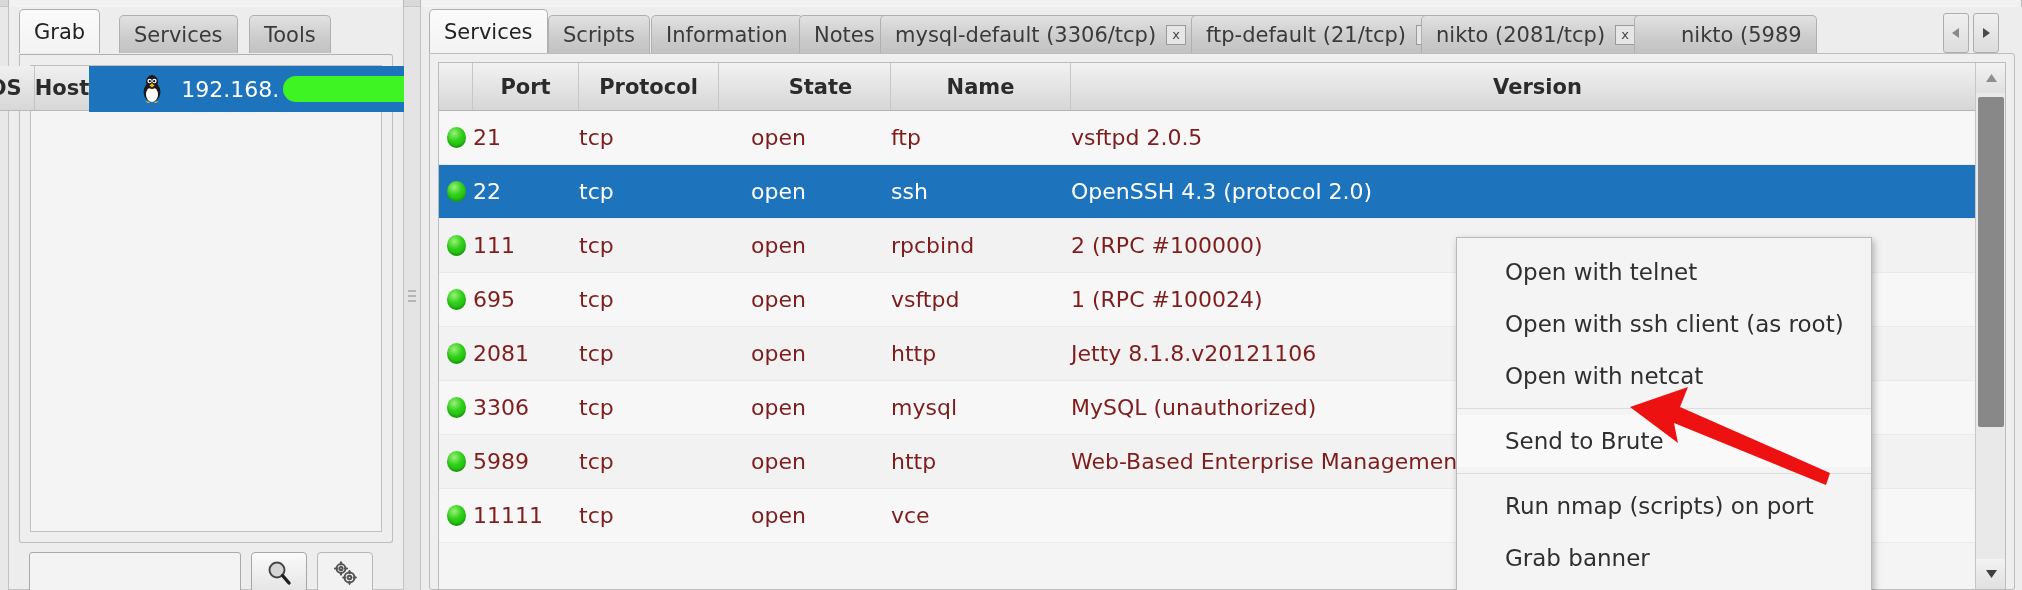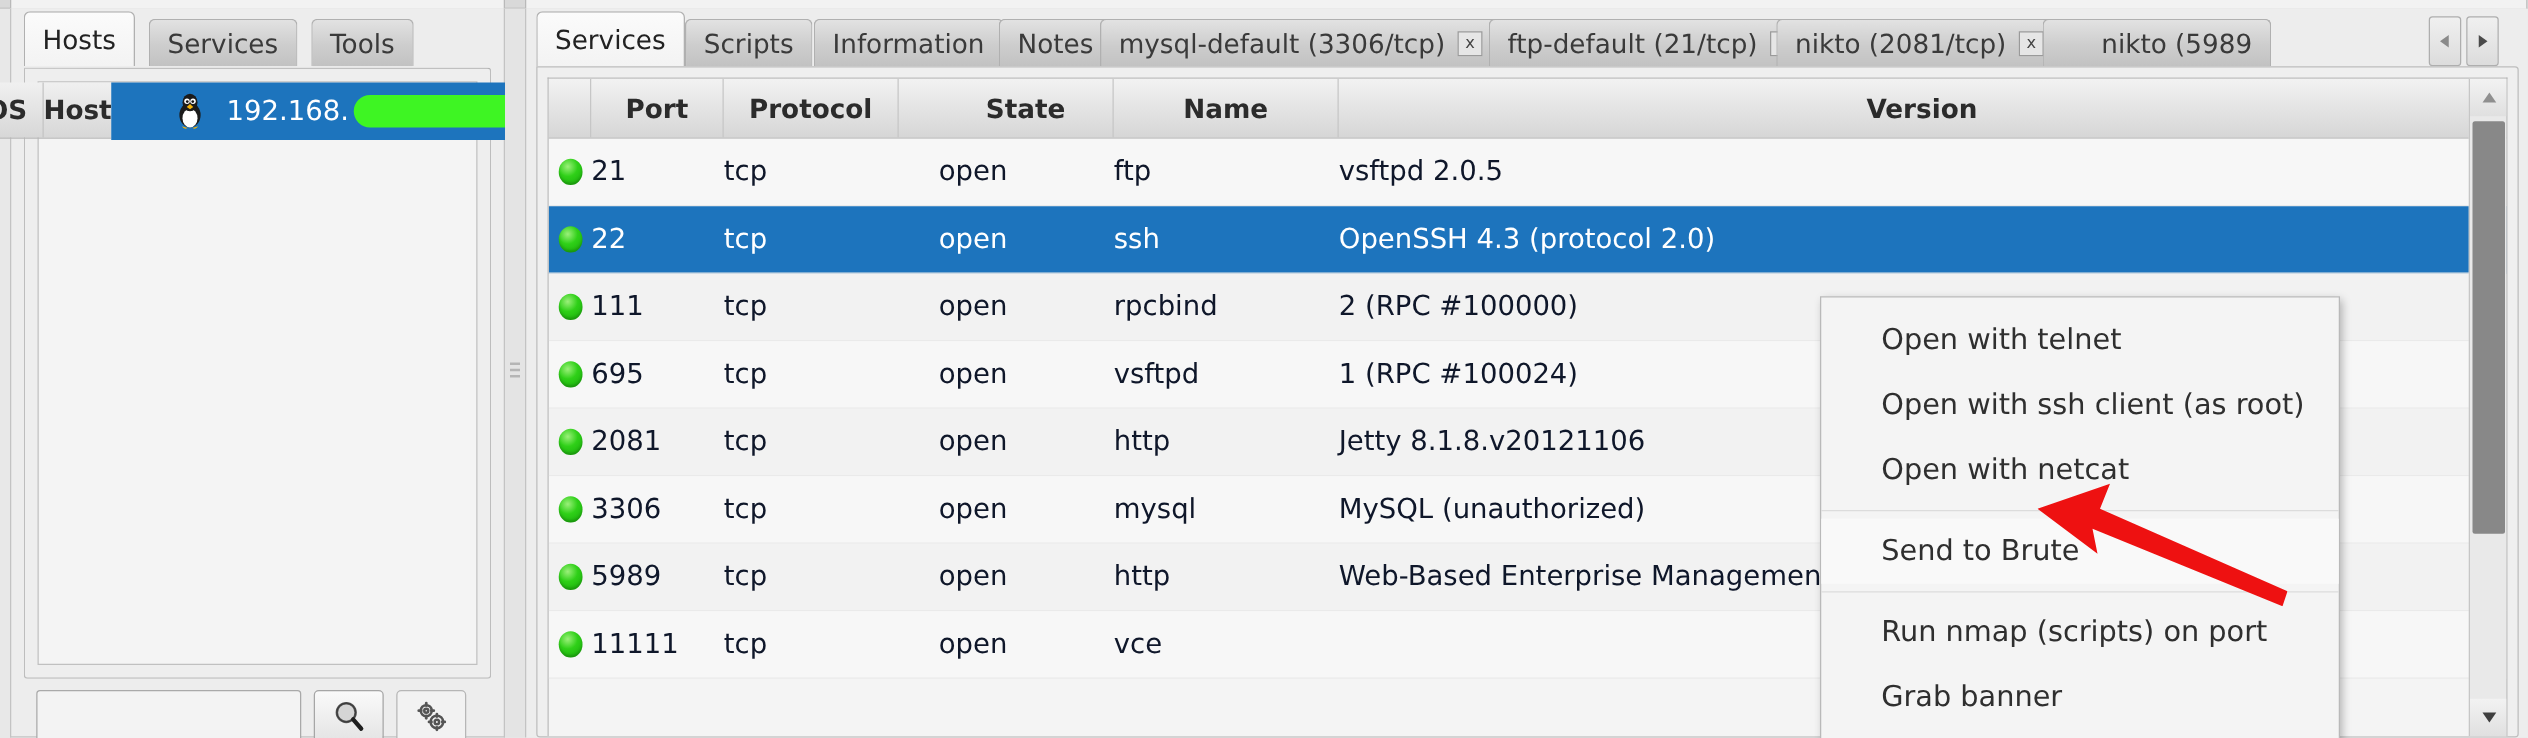--- a/index.html
+++ b/index.html
@@ -153,21 +153,21 @@
     display: flex; height: 48px;
     background: linear-gradient(to bottom, #f2f2f2 0%, #d6d6d6 100%);
     border-bottom: 1px solid #b4b4b4;
   }
   .svc-head .th {
     display: flex; align-items: center; justify-content: center;
     font-size: 21px; font-weight: bold; color: #2b2b2b;
     border-right: 1px solid #c6c6c6;
   }
   .svc-row { display: flex; height: 54px; align-items: center;
-    font-size: 22px; color: #0f172a; border-bottom: 1px solid #eaeaea;
+    font-size: 22px; color: #7f1d1d; border-bottom: 1px solid #eaeaea;
     background: #f7f7f7;
   }
   .svc-row.alt { background: #f2f2f2; }
   .svc-row.selected { background: #1d74bd; color: #ffffff; }
   .svc-row .td { display: flex; align-items: center; height: 100%; }
 
   .c-led   { width: 34px; justify-content: center; }
   .c-port  { width: 106px; }
   .c-proto { width: 140px; }
   .c-state { width: 140px; margin-left: 32px; }
@@ -224,21 +224,21 @@
 
 <div class="top-strip">
   <div class="seg" style="left:8px;width:396px;"></div>
   <div class="seg" style="left:420px;width:1602px;"></div>
 </div>
 
 <div class="left-panel">
 
   <div class="tabbar">
     <div class="tab active" style="left:10px;">
-      <span>Hosts</span>
+      <span>Grab</span>
     </div>
     <div class="tab" style="left:110px;">
       <span>Services</span>
     </div>
     <div class="tab" style="left:240px;">
       <span>Tools</span>
     </div>
   </div>
 
   <div class="left-body">

